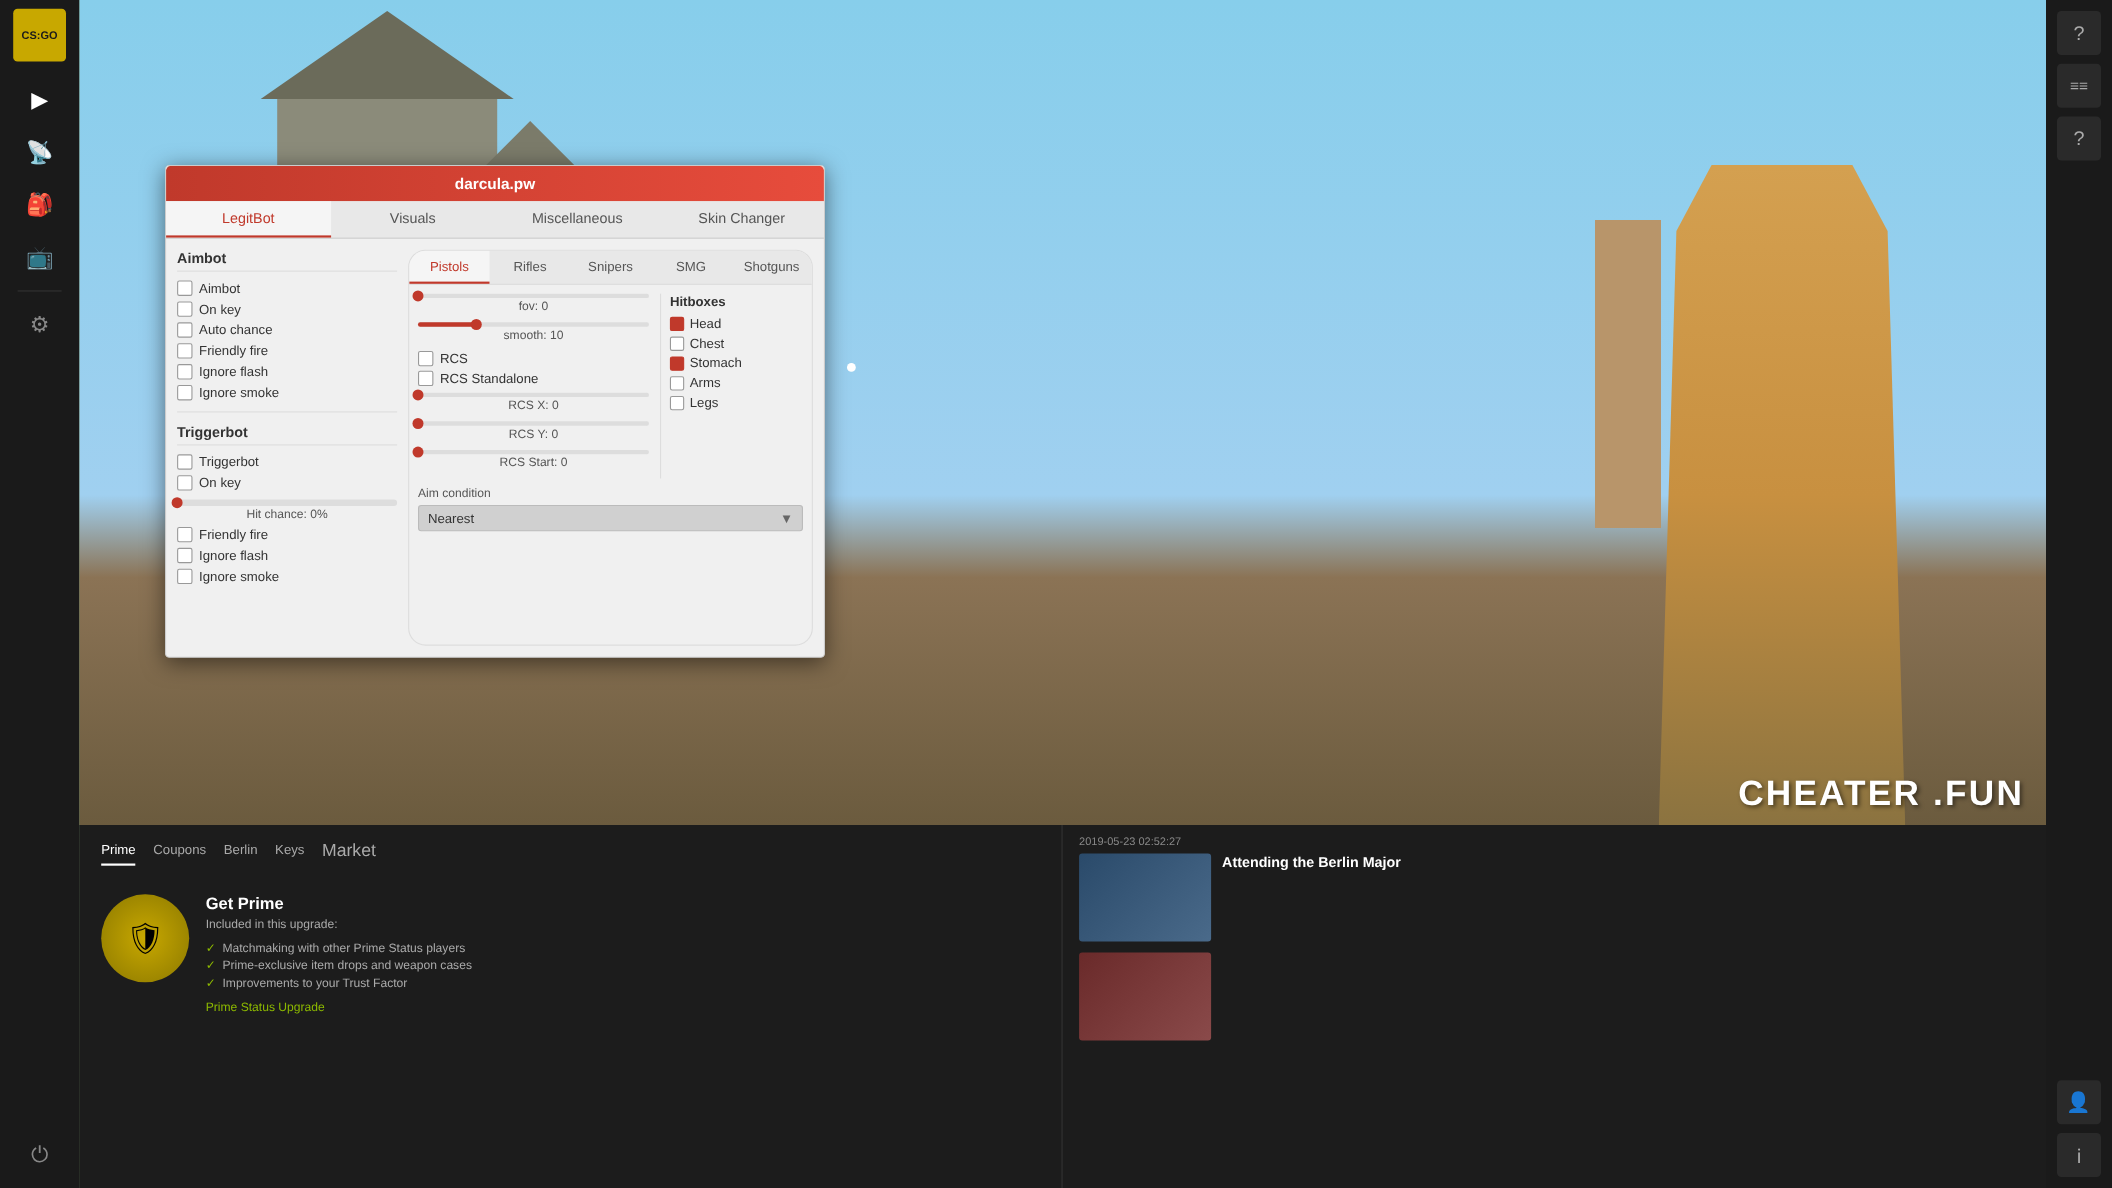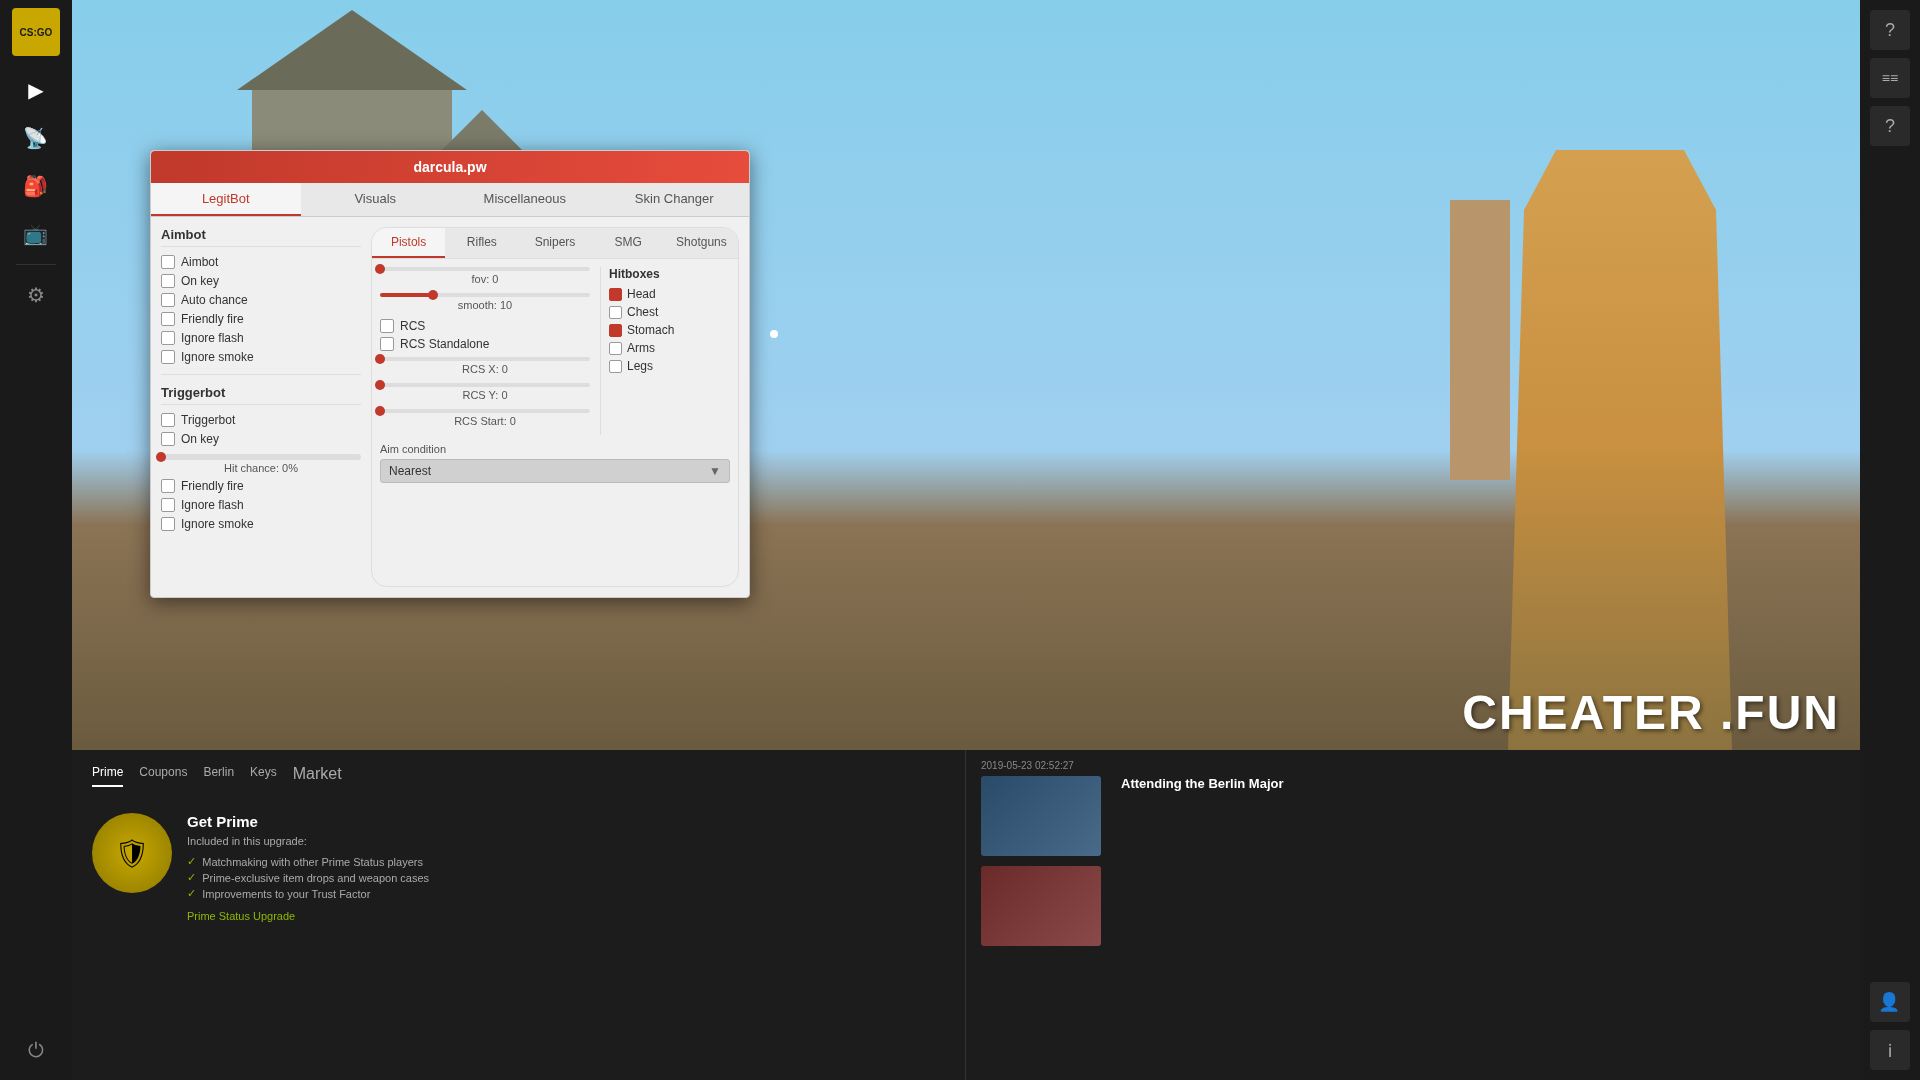--- a/index.html
+++ b/index.html
@@ -365,21 +365,21 @@
       align-items: center;
       justify-content: space-between;
       cursor: pointer;
     }
 
     
     .watermark {
       position: absolute;
       bottom: 340px;
       right: 80px;
-      font-size: 48px;
+      font-size: 32px;
       font-weight: bold;
       color: white;
       text-shadow: 2px 2px 4px rgba(0,0,0,0.5);
       font-family: 'Impact', sans-serif;
       letter-spacing: 2px;
       z-index: 3;
     }
 
     
     .cursor-dot {
@@ -647,21 +647,21 @@
           <span style="color:#8cb800;">✓</span>
           <span>Improvements to your Trust Factor</span>
         </div>
         <span style="color:#8cb800; font-size:11px; cursor:pointer; display:block; margin-top:10px;">Prime Status Upgrade</span>
       </div>
     </div>
   </div>
 
   <div style="position:absolute; right:0; top:0; width:50%; height:100%; padding:10px 15px;">
     <div style="color:#888; font-size:10px; margin-bottom:5px;">2019-05-23 02:52:27</div>
-    <div style="display:flex; gap:20px;">
+    <div style="display:flex; gap:10px;">
       <div style="width:120px; height:80px; background:linear-gradient(135deg, #2a4a6a, #4a6a8a); border-radius:3px; flex-shrink:0;"></div>
       <div>
         <div style="color:#fff; font-size:13px; font-weight:bold; cursor:pointer;">Attending the Berlin Major</div>
       </div>
     </div>
     <div style="display:flex; gap:10px; margin-top:10px;">
       <div style="width:120px; height:80px; background:linear-gradient(135deg, #6a2a2a, #8a4a4a); border-radius:3px; flex-shrink:0;"></div>
     </div>
   </div>
 </div>

